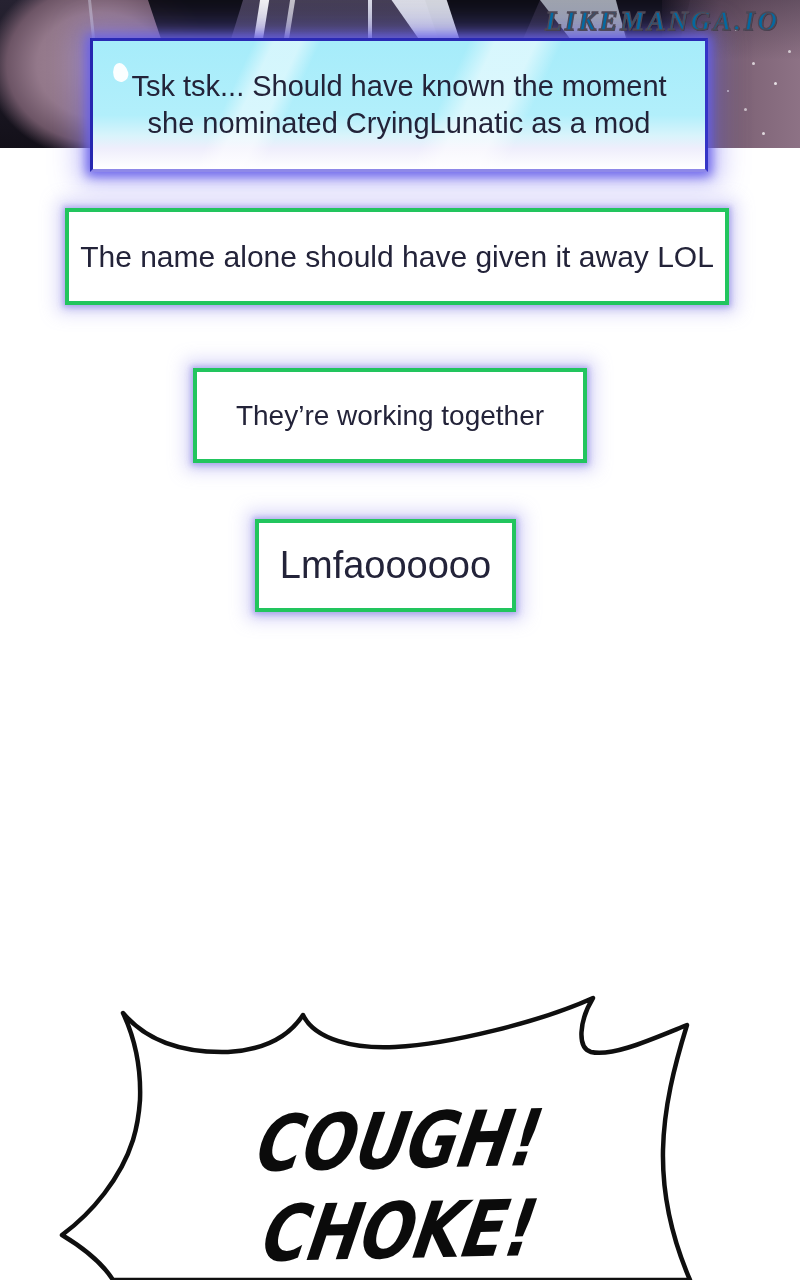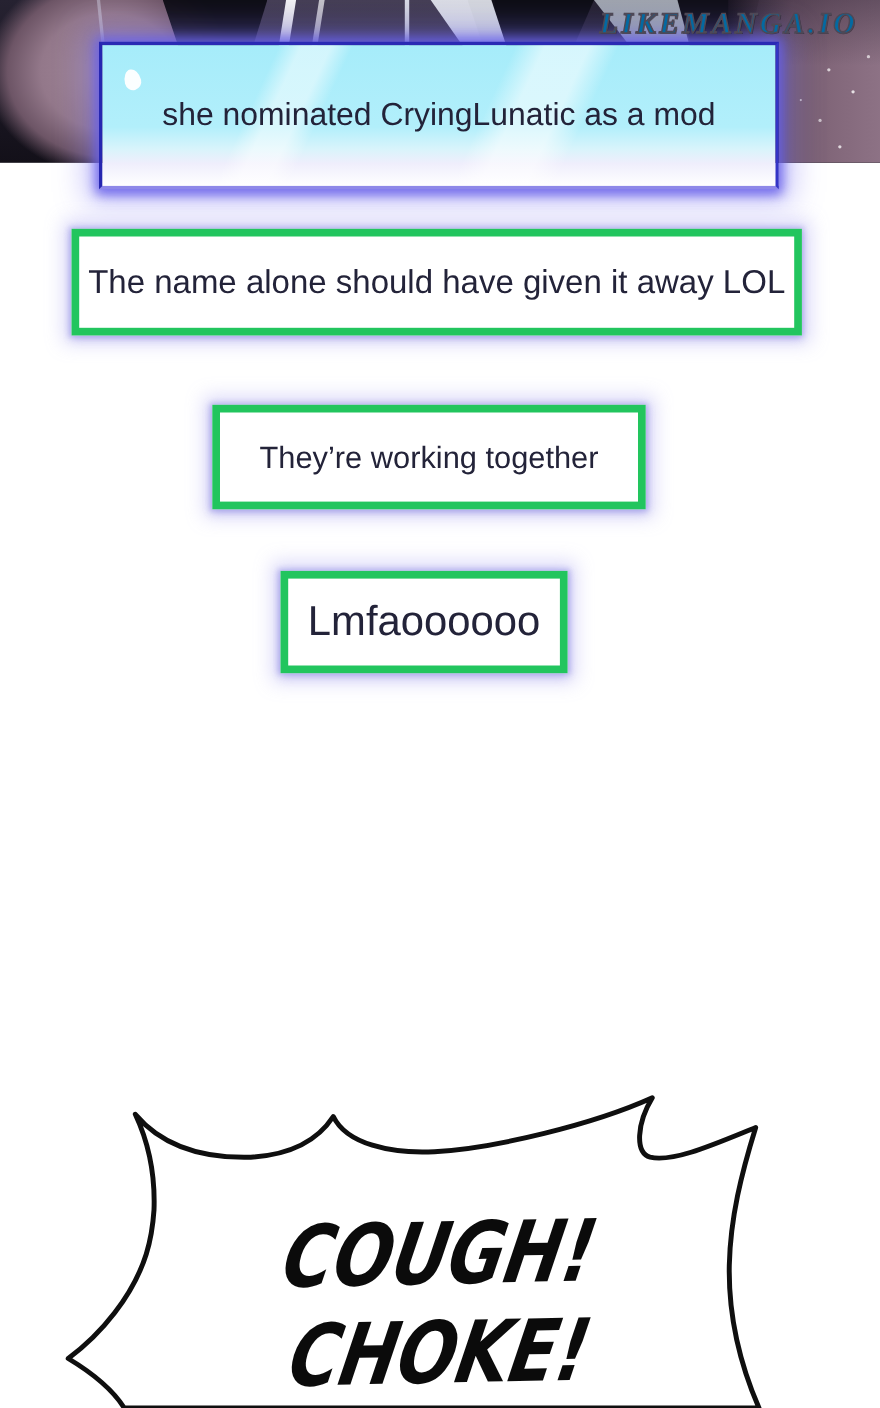--- a/index.html
+++ b/index.html
@@ -64,21 +64,21 @@
     font-size:27px; letter-spacing:3px;
     color:#0369a1;
     -webkit-text-stroke:1.3px #4e4856;
     text-shadow:1px 1px 0 rgba(30,28,38,.55);
     z-index:30;
   }
 
   
   .bubble {
     position:absolute; background:#ffffff;
-    border:7px solid #22c55e;
+    border:4px solid #22c55e;
     box-shadow:
       0 0 5px 2px rgba(146,142,230,.55),
       0 0 16px 8px rgba(158,152,240,.38),
       0 3px 8px rgba(110,104,210,.3);
     display:flex; flex-direction:column; align-items:center; justify-content:center;
     text-align:center; color:#232339; z-index:20;
   }
   .bubble .msg { white-space:nowrap; }
   .bubble-1 {
     left:90px; top:38px; width:618px; height:134px;
@@ -141,20 +141,21 @@
     <div class="sparkle sp4"></div>
     <div class="sparkle sp5"></div>
     <div class="sparkle sp6"></div>
     <div class="sparkle sp7"></div>
   </div>
 
   <div class="watermark">LIKEMANGA.IO</div>
 
   <div class="bubble bubble-1">
     <span class="droplet"></span>
+    <div class="msg">Tsk tsk... Should have known the moment</div>
     <div class="msg">she nominated CryingLunatic as a mod</div>
   </div>
 
   <div class="bubble bubble-2">
     <div class="msg">The name alone should have given it away LOL</div>
   </div>
 
   <div class="bubble bubble-3">
     <div class="msg">They’re working together</div>
   </div>

